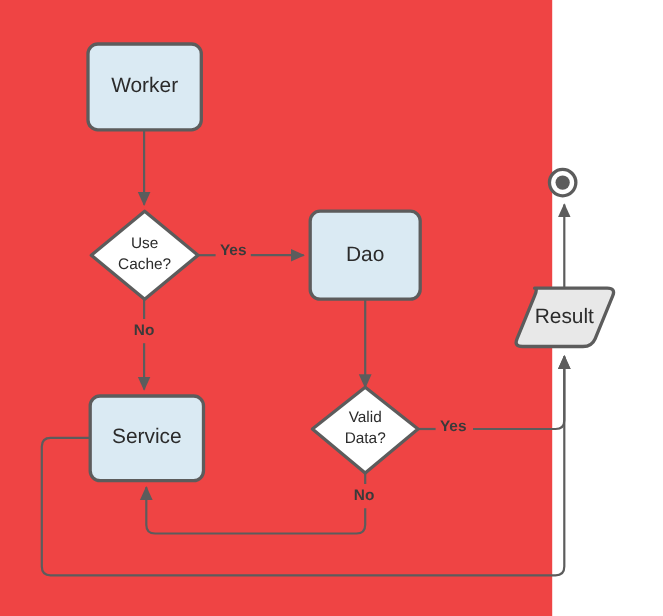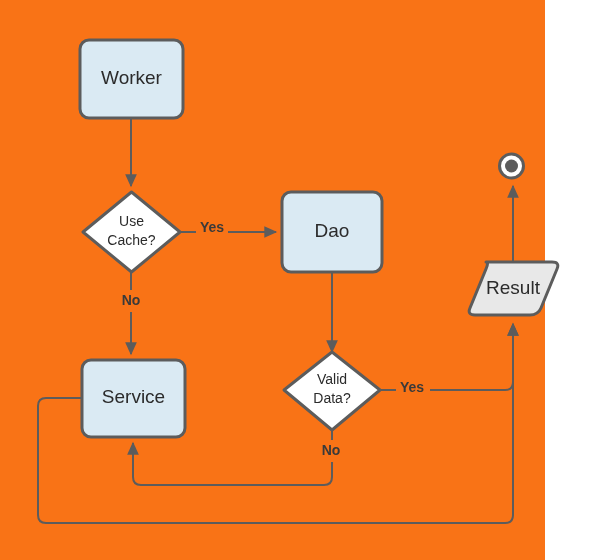--- a/index.html
+++ b/index.html
@@ -8,23 +8,23 @@
     background: #ffffff;
   }
   body {
     width: 603px;
     height: 560px;
     font-family: "Liberation Sans", sans-serif;
     overflow: hidden;
   }
   #canvas {
     position: relative;
-    width: 545px;
+    width: 502px;
     height: 560px;
-    background: #f97316;
+    background: #ef4444;
     text-decoration: underline;
   }
   svg#diagram {
     position: absolute;
     top: 0;
     left: 0;
     width: 603px;
     height: 560px;
   }
   .node-text {

